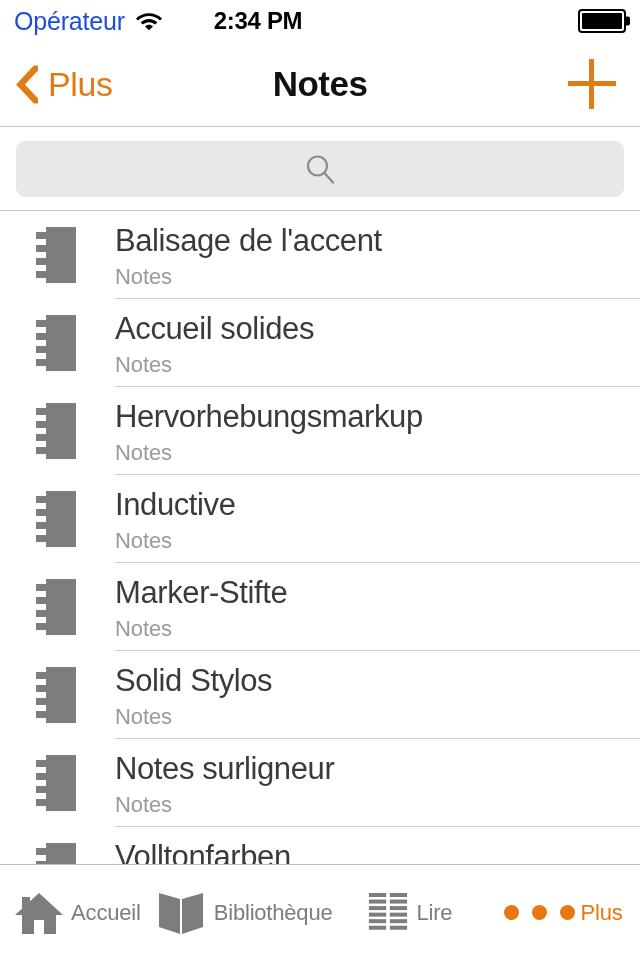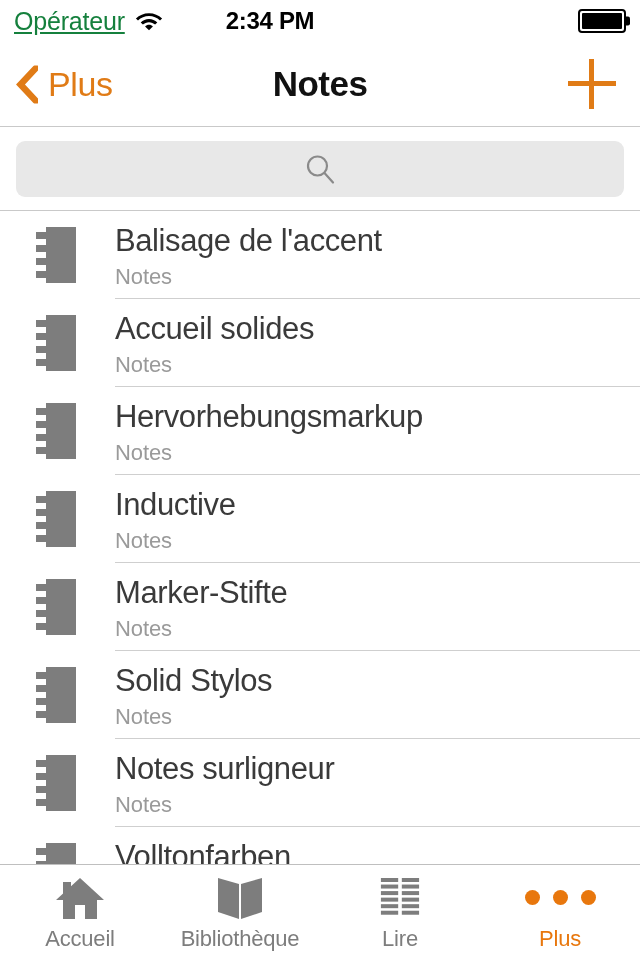--- a/index.html
+++ b/index.html
@@ -11,23 +11,23 @@
     -webkit-font-smoothing:antialiased;
   }
   #app { position:relative; width:640px; height:960px; background:#fff; }
 
   
   .status-bar {
     position:absolute; top:0; left:0; width:640px; height:42px;
     display:flex; align-items:center; background:#fff;
   }
   .sb-left { position:absolute; left:14px; display:flex; align-items:center; gap:9px; }
-  .sb-carrier { font-size:25px; color:#15803d; letter-spacing:-0.2px;text-decoration:underline; }
+  .sb-carrier { font-size:25px; color:#1d4ed8; letter-spacing:-0.2px; }
   .sb-center {
-    position:absolute; left:12px; width:516px; text-align:center;
+    position:absolute; left:0; width:516px; text-align:center;
     font-size:24px; font-weight:bold; color:#000; letter-spacing:-0.3px;
   }
   .sb-right { position:absolute; right:14px; display:flex; align-items:center; }
   .battery {
     position:relative; width:48px; height:24px;
     border:2.5px solid #000; border-radius:4px; padding:2px; background:#fff;
   }
   .battery-fill { width:100%; height:100%; background:#000; border-radius:1px; }
   .battery-cap {
     position:absolute; right:-6px; top:50%; transform:translateY(-50%);
@@ -95,21 +95,21 @@
     position:absolute; bottom:0; left:115px; right:0; height:1px; background:#cfcfcf;
   }
 
   
   .tab-bar {
     position:absolute; bottom:0; left:0; width:640px; height:96px;
     background:#fff; border-top:1px solid #bfbfbf;
     display:flex; align-items:stretch;
   }
   .tab {
-    flex:1; display:flex; flex-direction:column;
+    flex:1; display:flex; flex-direction:row;
     align-items:center; justify-content:center; gap:6px; cursor:pointer;
   }
   .tab-icon { height:46px; display:flex; align-items:center; justify-content:center; }
   .tab-label { font-size:22px; color:#7d7d7d; letter-spacing:-0.2px; line-height:24px; }
   .tab.active .tab-label { color:#E8770D; }
   .dots { display:flex; gap:13px; align-items:center; }
   .dot { width:15px; height:15px; border-radius:50%; background:#E8770D; }
   .lines-icon { display:block; width:44px; height:40px; }
 </style>
 </head>

